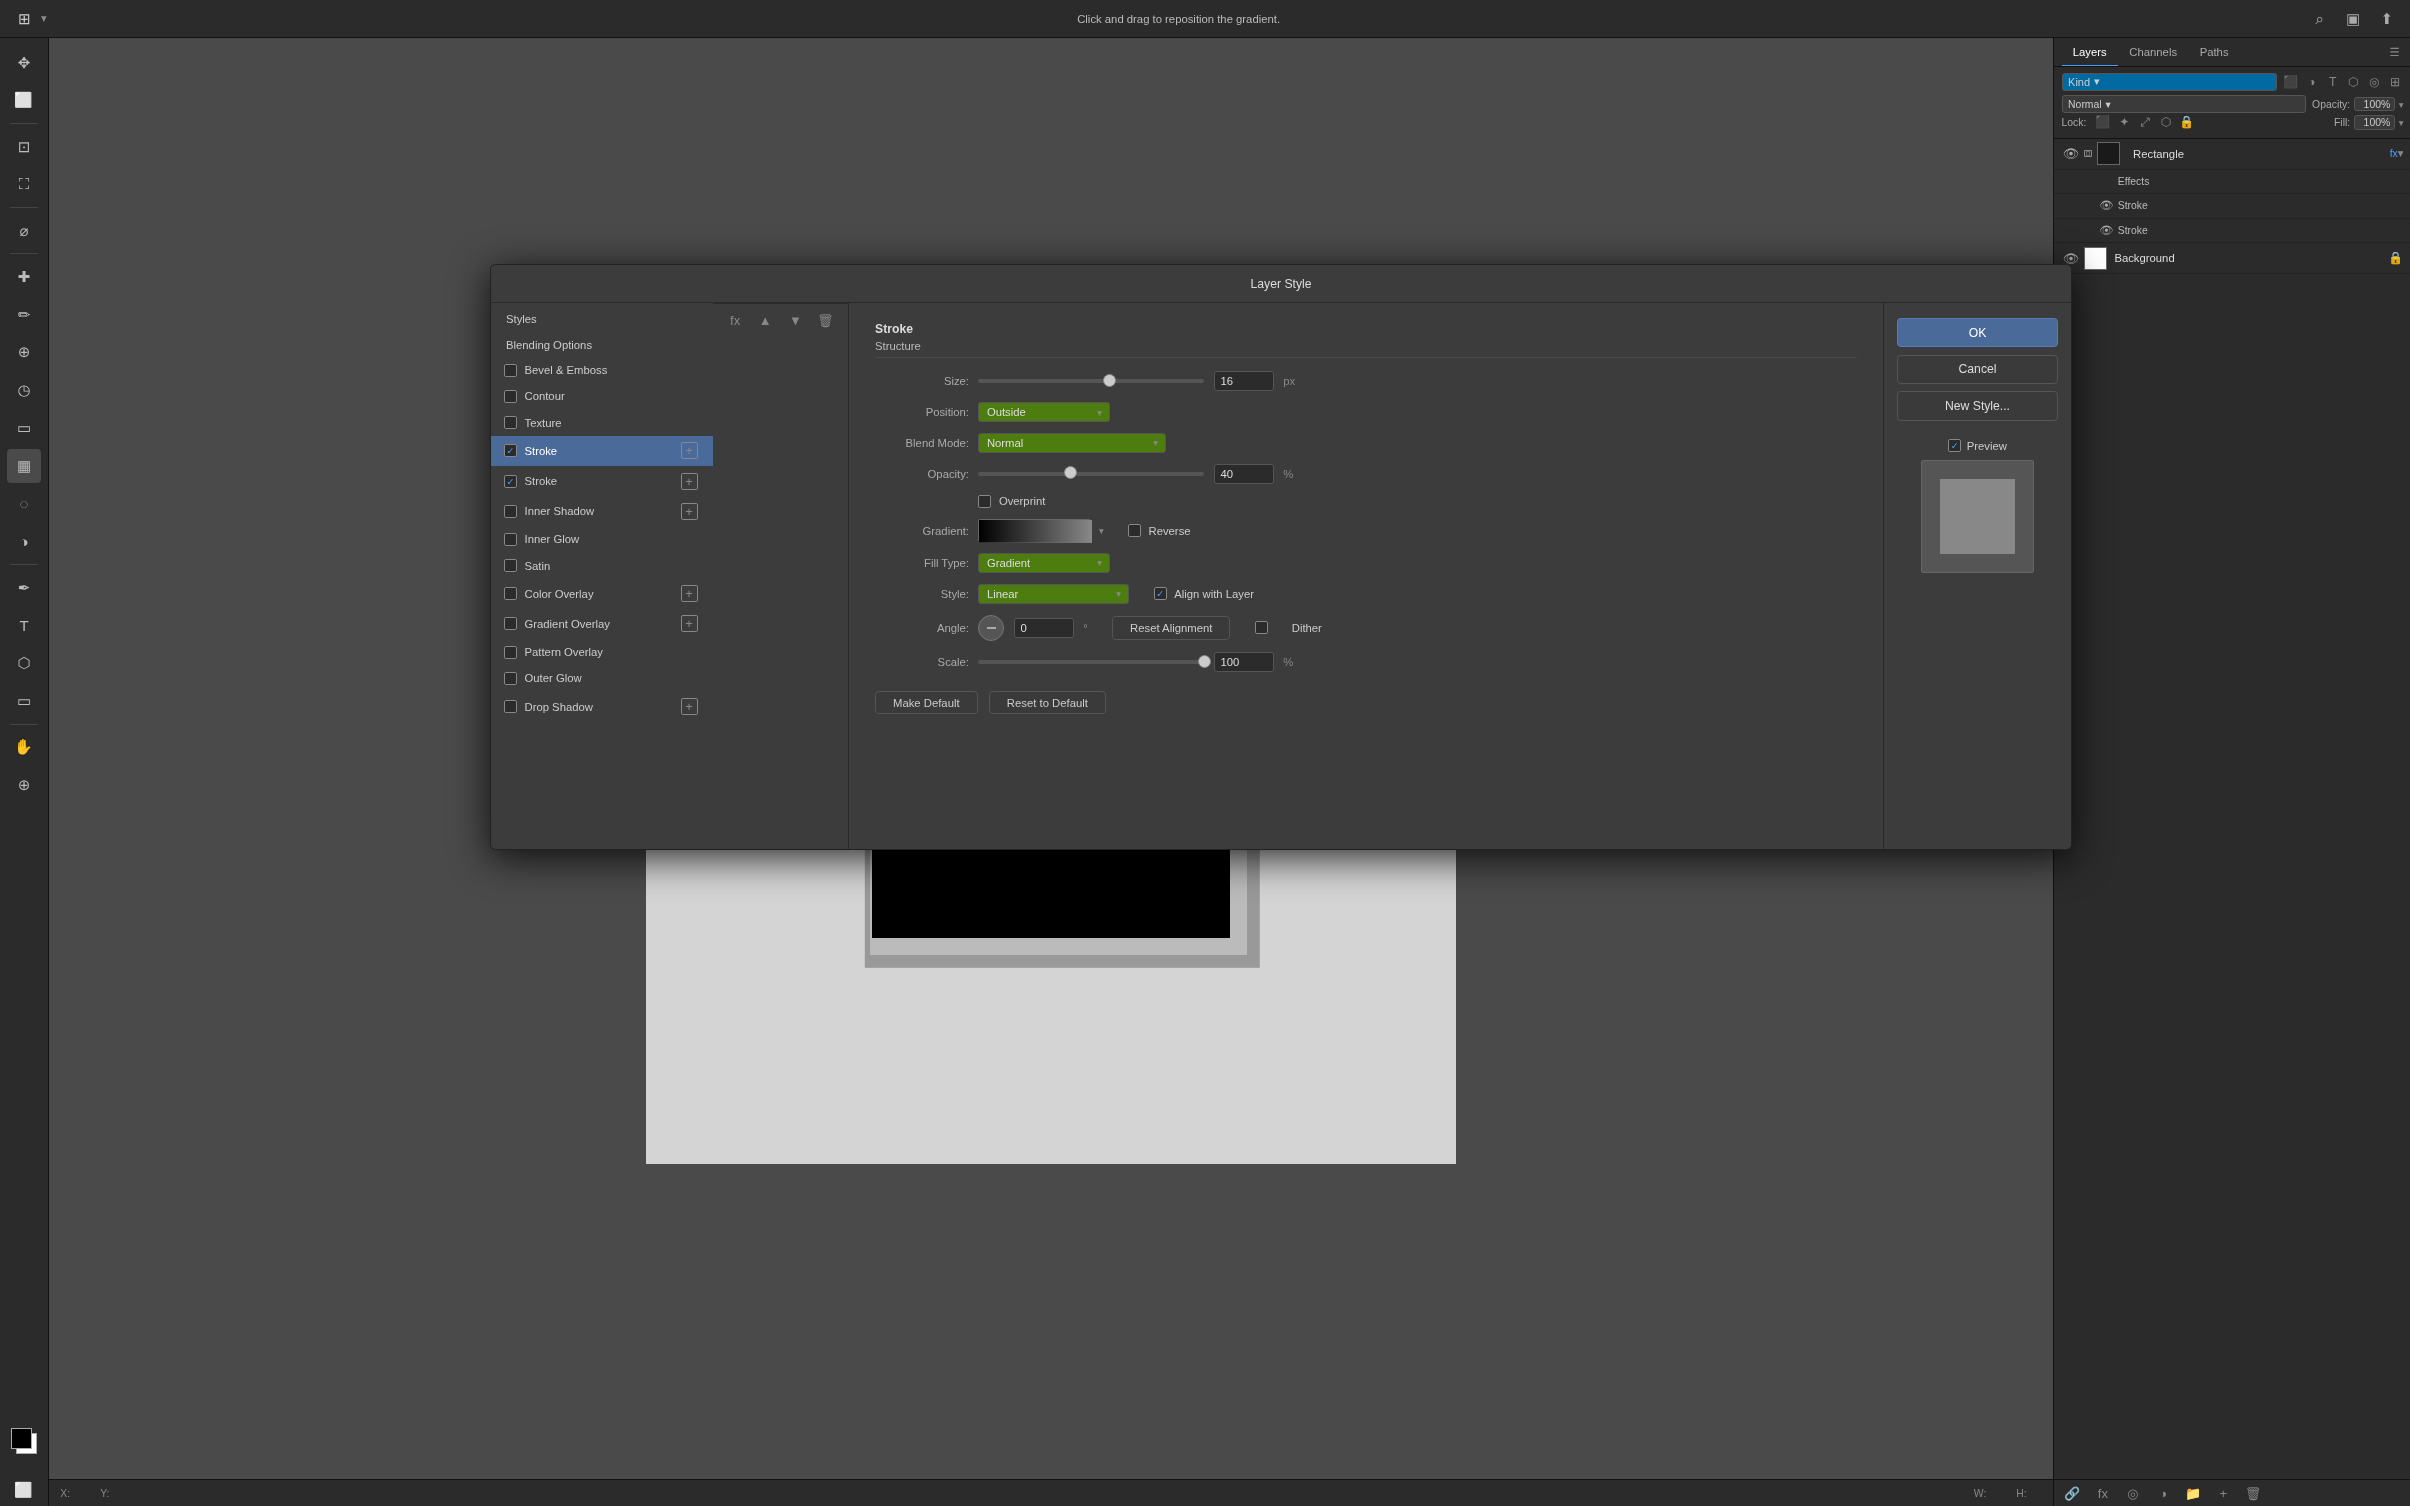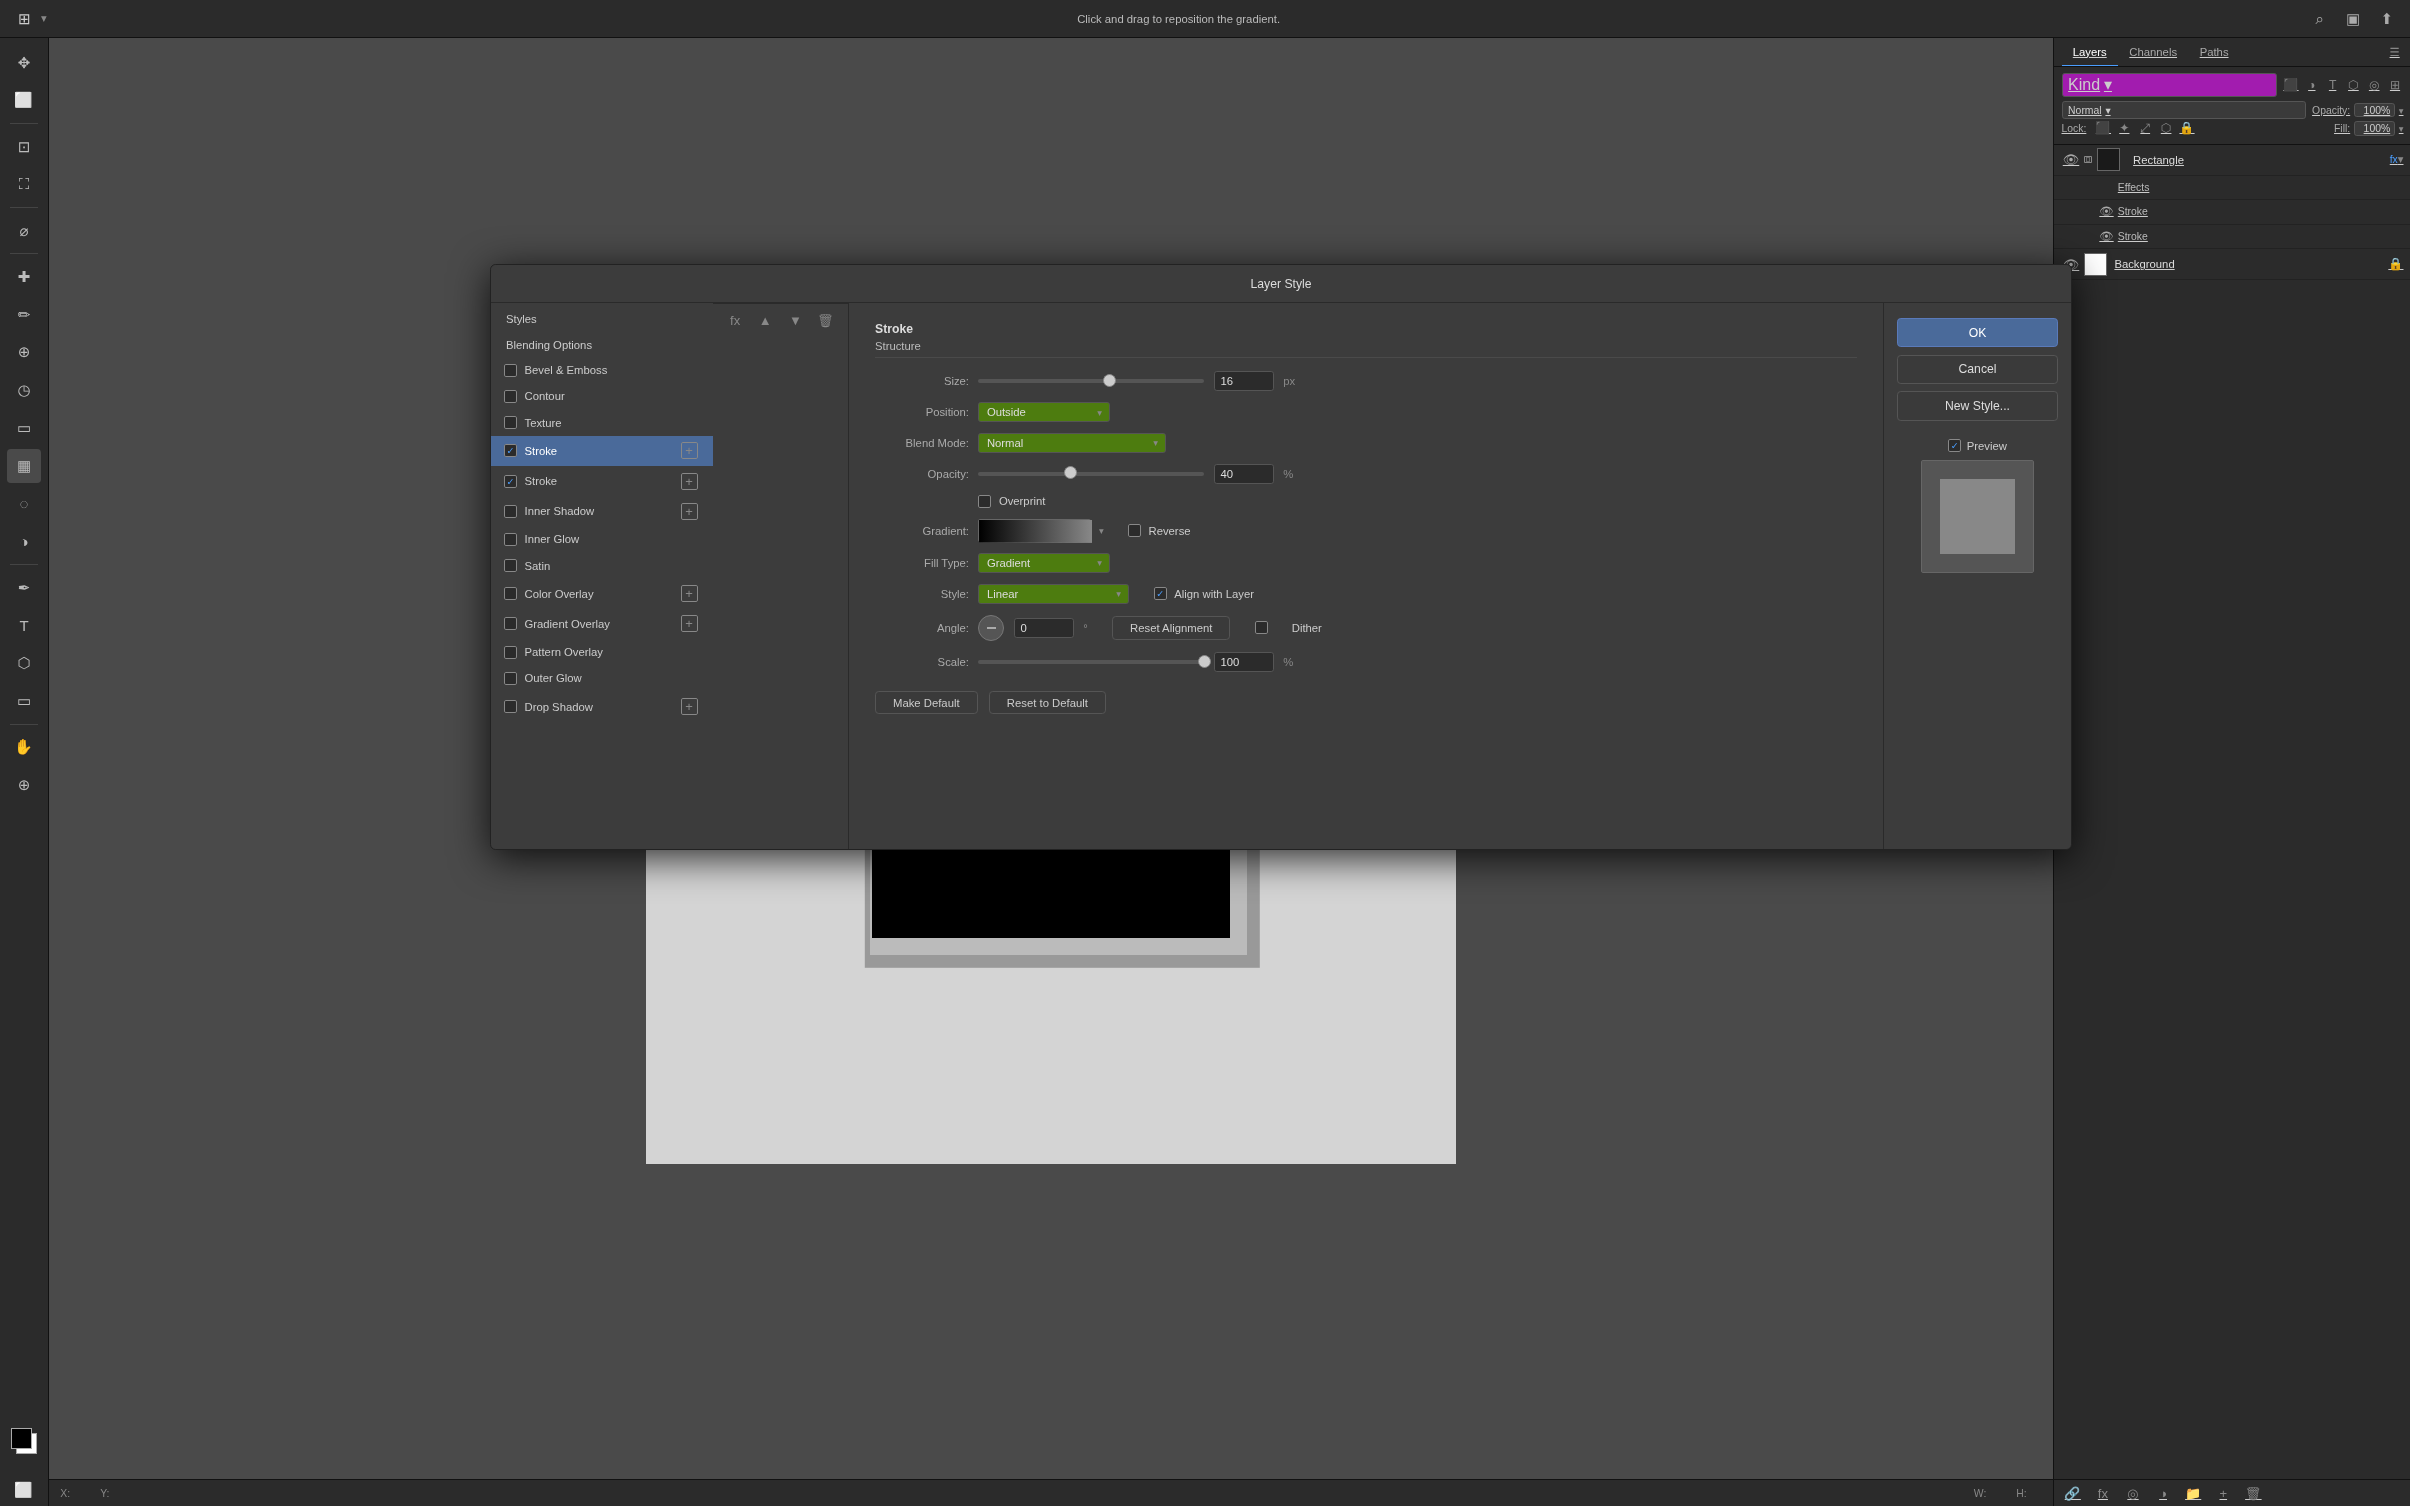--- a/index.html
+++ b/index.html
@@ -119,21 +119,20 @@
     
     #right-panel {
       position: absolute;
       top: 38px; right: 0;
       width: 358px;
       bottom: 0;
       background: #2b2b2b;
       border-left: 0.9px solid #111;
       display: flex;
       flex-direction: column;
-      text-decoration: underline;
     }
 
     
     #layers-panel {
       flex: 1;
       display: flex;
       flex-direction: column;
       overflow: hidden;
     }
     .panel-tabs {
@@ -163,26 +162,26 @@
 
     
     .layer-controls {
       padding: 5.6px 7.5px;
       border-bottom: 0.9px solid #111;
     }
     .layer-controls-row {
       display: flex; align-items: center; gap: 5.6px; margin-bottom: 3.8px;
     }
     .kind-dropdown {
-      background: #a21caf;
+      background: #0369a1;
       border: 0.9px solid #555;
       color: #ccc;
       padding: 1.9px 5.6px;
       border-radius: 2.8px;
-      font-size: 16px;
+      font-size: 11px;
       display: flex; align-items: flex-end; gap: 3.8px;
       cursor: pointer;
       flex: 1;
     }
     .kind-icons {
       display: flex; gap: 3.8px; margin-left: auto;
     }
     .kind-icons span {
       color: #888; cursor: pointer; font-size: 12.2px;
       width: 17px; height: 17px; display: flex; align-items: center; justify-content: center;

